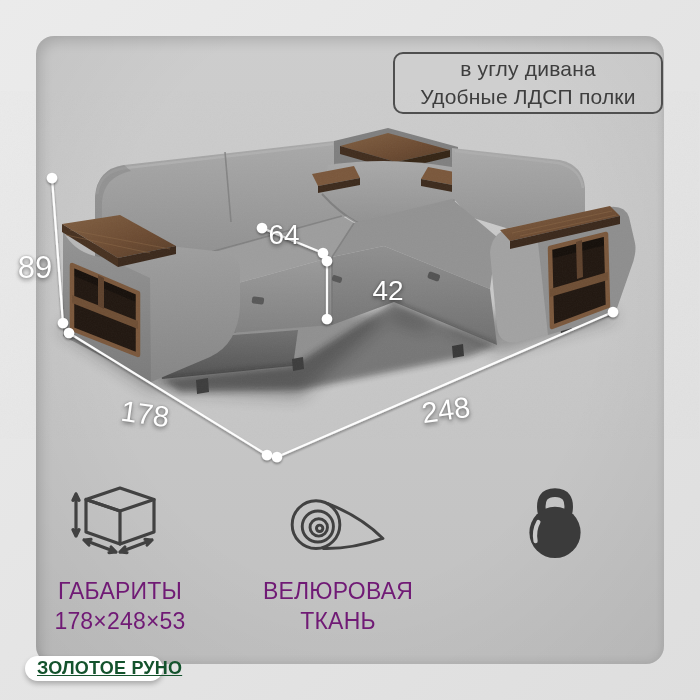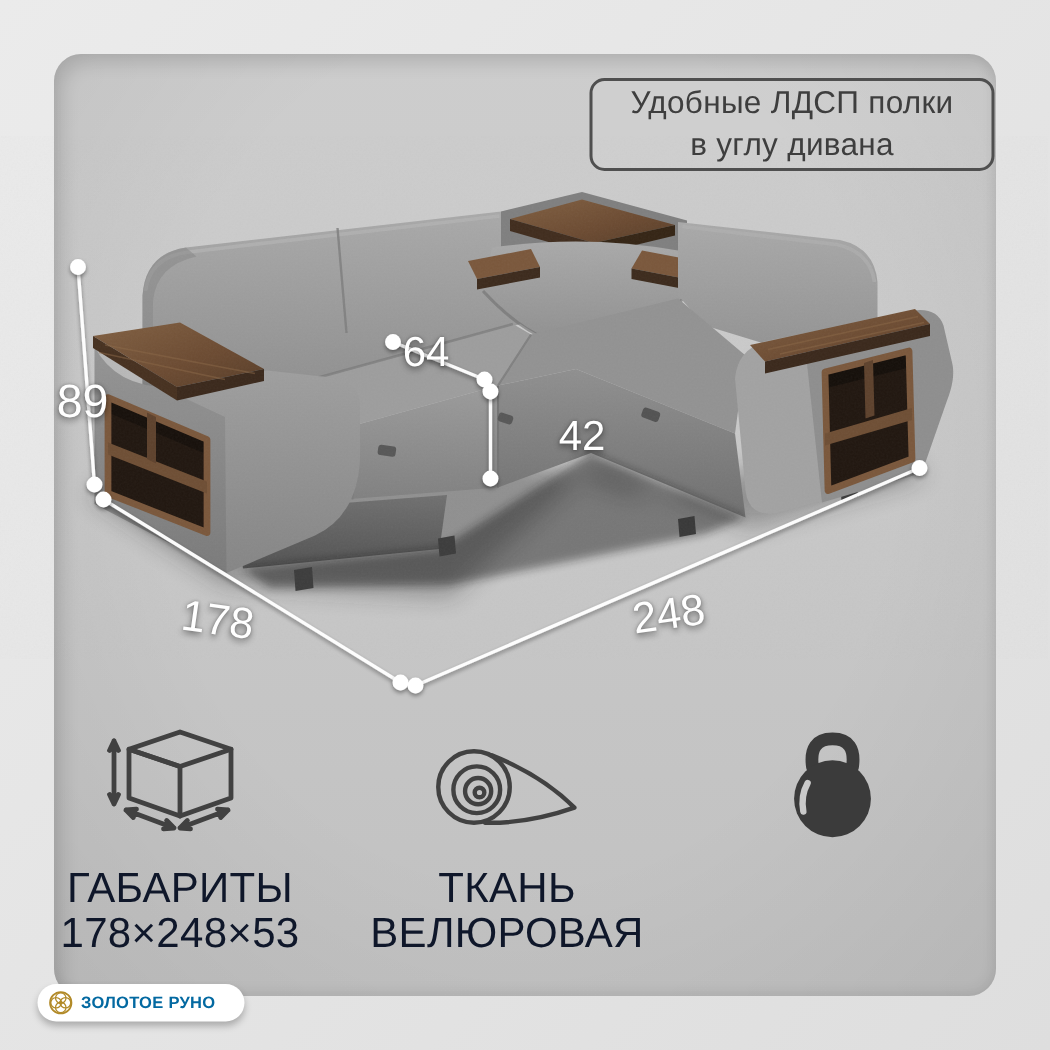--- a/index.html
+++ b/index.html
@@ -24,42 +24,42 @@
   .badge{
     position:absolute;left:393px;top:52px;width:270px;height:62px;box-sizing:border-box;
     border:2px solid #4f4f4f;border-radius:10px;background:rgba(255,255,255,0.06);
     display:flex;flex-direction:column;justify-content:center;align-items:center;
     color:#3e3e3e;font-size:21px;line-height:28px;font-weight:500;letter-spacing:0.2px;
   }
   .dim{
     position:absolute;color:#ffffff;font-weight:500;text-align:center;
     text-shadow:0 2px 4px rgba(0,0,0,0.45),0 0 2px rgba(0,0,0,0.25);
   }
-  .dim-89 {left:14px;top:250px;width:42px;font-size:31px;margin-left:20px;}
+  .dim-89 {left:14px;top:250px;width:42px;font-size:31px;}
   .dim-64 {left:264px;top:219px;width:40px;font-size:28px;}
   .dim-42 {left:328px;top:275px;width:32px;font-size:28px;padding-left:44px;}
   .dim-178{left:115px;top:398px;width:60px;font-size:29px;transform:rotate(8deg);}
   .dim-248{left:414px;top:394px;width:64px;font-size:29px;transform:rotate(-8deg);}
   .feature{
-    position:absolute;top:577px;text-align:center;color:#0f172a;
-    font-size:28px;line-height:29.5px;font-weight:500;letter-spacing:0.2px;
+    position:absolute;top:577px;text-align:center;color:#701a75;
+    font-size:23px;line-height:29.5px;font-weight:500;letter-spacing:0.2px;
   }
   .feature-1{left:28px;width:184px;}
   .feature-2{left:246px;width:184px;}
   .feature-3{left:432px;width:248px;}
   .ficon{position:absolute;}
   .ficon-cube{left:70px;top:484px;}
   .ficon-roll{left:288px;top:488px;}
   .ficon-kettlebell{left:524px;top:486px;}
   .brand-pill{
     position:absolute;left:25px;top:656px;width:138px;height:25px;border-radius:13px;
     background:#ffffff;box-shadow:0 3px 5px rgba(0,0,0,0.25);
     display:flex;align-items:center;gap:5px;padding-left:7px;box-sizing:border-box;
   }
-  .brand-name{font-size:11px;font-weight:700;color:#0369a1;letter-spacing:0.2px;white-space:nowrap;}
+  .brand-name{font-size:18px;font-weight:700;color:#14532d;letter-spacing:0.2px;white-space:nowrap;text-decoration:underline;}
 </style>
 </head>
 <body>
 
 <div class="stage">
   <div class="card"></div>
 
   <svg class="scene" viewBox="0 0 700 700" aria-hidden="true">
     <defs>
       <linearGradient id="gTop" x1="0" y1="0" x2="0" y2="1">
@@ -207,22 +207,22 @@
     </g>
   </svg>
 
   <div class="dim dim-89">89</div>
   <div class="dim dim-64">64</div>
   <div class="dim dim-42">42</div>
   <div class="dim dim-178">178</div>
   <div class="dim dim-248">248</div>
 
   <div class="badge">
+    <span>в углу дивана</span>
     <span>Удобные ЛДСП полки</span>
-    <span>в углу дивана</span>
   </div>
 
   <svg class="ficon ficon-cube" width="96" height="80" viewBox="0 0 96 80" aria-hidden="true">
     <g stroke="#414141" stroke-width="3.2" fill="none" stroke-linejoin="round" stroke-linecap="round">
       <path d="M 50,4 L 84,15.5 L 50,27 L 16,15.5 Z"></path>
       <path d="M 16,15.5 L 16,48 L 50,60 L 50,27 Z"></path>
       <path d="M 84,15.5 L 84,48 L 50,60"></path>
       <path d="M 6,10 L 6,52 M 6,10 l -3,6.3 M 6,10 l 3,6.3 M 6,52 l -3,-6.3 M 6,52 l 3,-6.3"></path>
       <path d="M 14,56 L 46,68 M 14,56 l 4.9,5 M 14,56 l 7,-0.6 M 46,68 l -4.9,-5 M 46,68 l -7,0.6"></path>
       <path d="M 50,68 L 82,56 M 50,68 l 7,0.6 M 50,68 l 4.9,-5 M 82,56 l -7,-0.6 M 82,56 l -4.9,5"></path>
@@ -243,22 +243,22 @@
     <path d="M 17,27 Q 14,7 31,7 Q 48,7 45,27" fill="none" stroke="#3b3b3b" stroke-width="9" stroke-linecap="round"></path>
     <circle cx="31" cy="49" r="27" fill="#3b3b3b"></circle>
     <path d="M 13.5,38 Q 8.5,47 10.5,58" fill="none" stroke="#c9c9c9" stroke-width="4.5" stroke-linecap="round"></path>
   </svg>
 
   <div class="feature feature-1">
     <div>ГАБАРИТЫ</div>
     <div>178×248×53</div>
   </div>
   <div class="feature feature-2">
+    <div>ВЕЛЮРОВАЯ</div>
     <div>ТКАНЬ</div>
-    <div>ВЕЛЮРОВАЯ</div>
   </div>
   <div class="feature feature-3">
   </div>
 
   <div class="brand-pill">
     <svg width="17" height="17" viewBox="0 0 20 20" aria-hidden="true">
       <g stroke="#b28a28" fill="none">
         <circle cx="10" cy="10" r="8.4" stroke-width="1.4"></circle>
         <circle cx="10" cy="6.3" r="4.1" stroke-width="1"></circle>
         <circle cx="13.7" cy="10" r="4.1" stroke-width="1"></circle>

